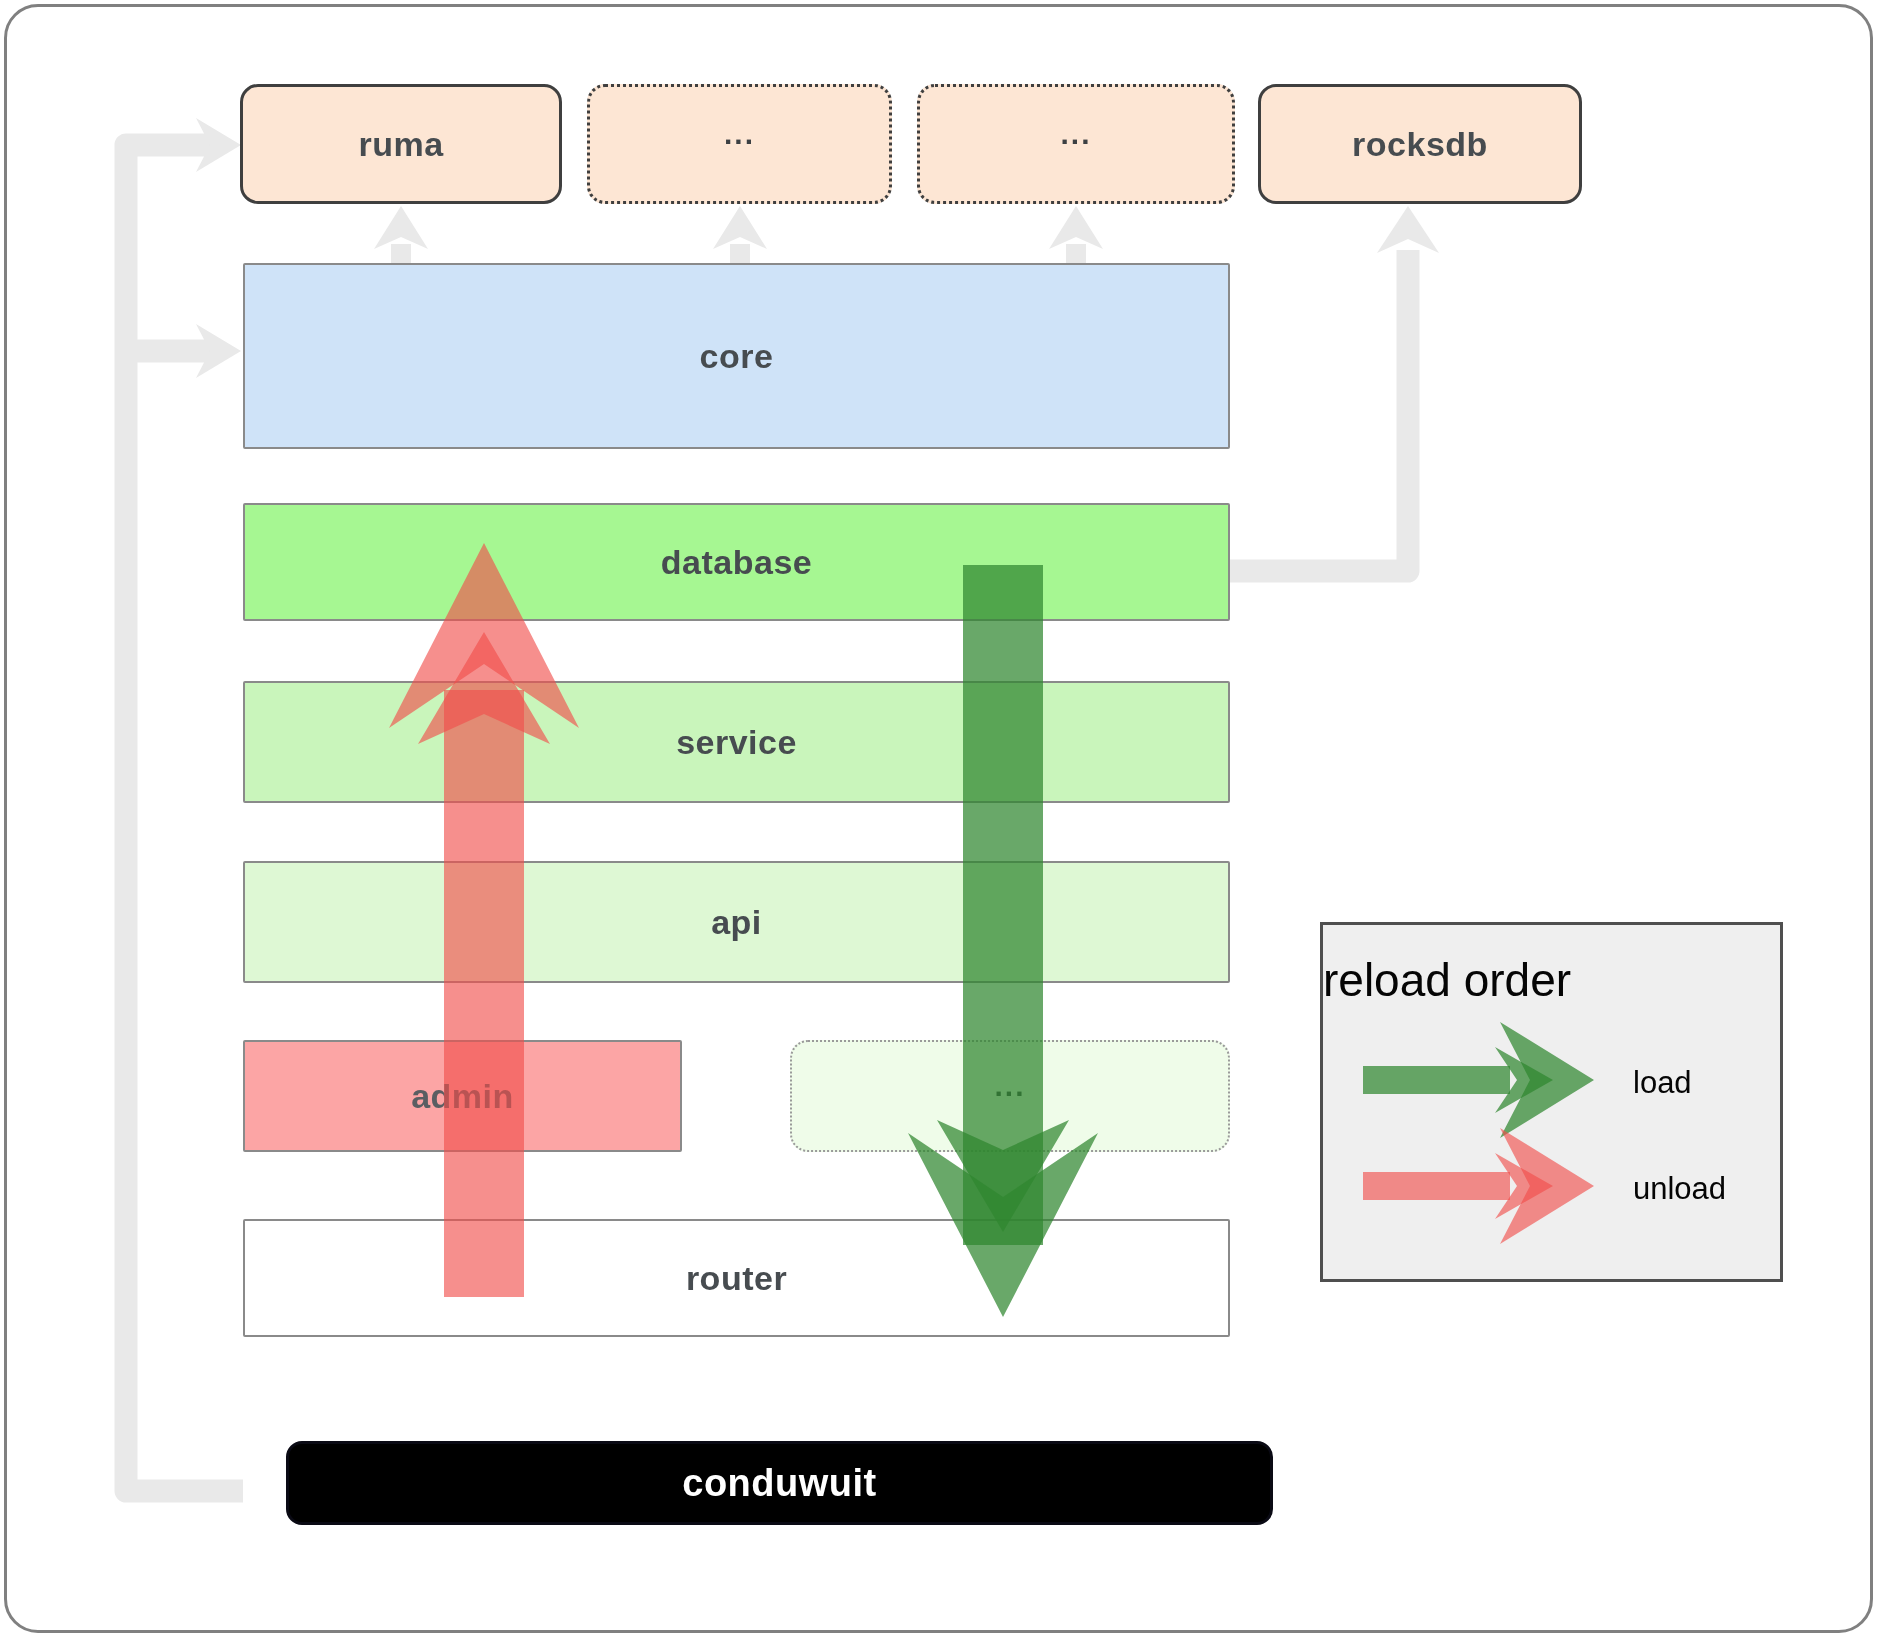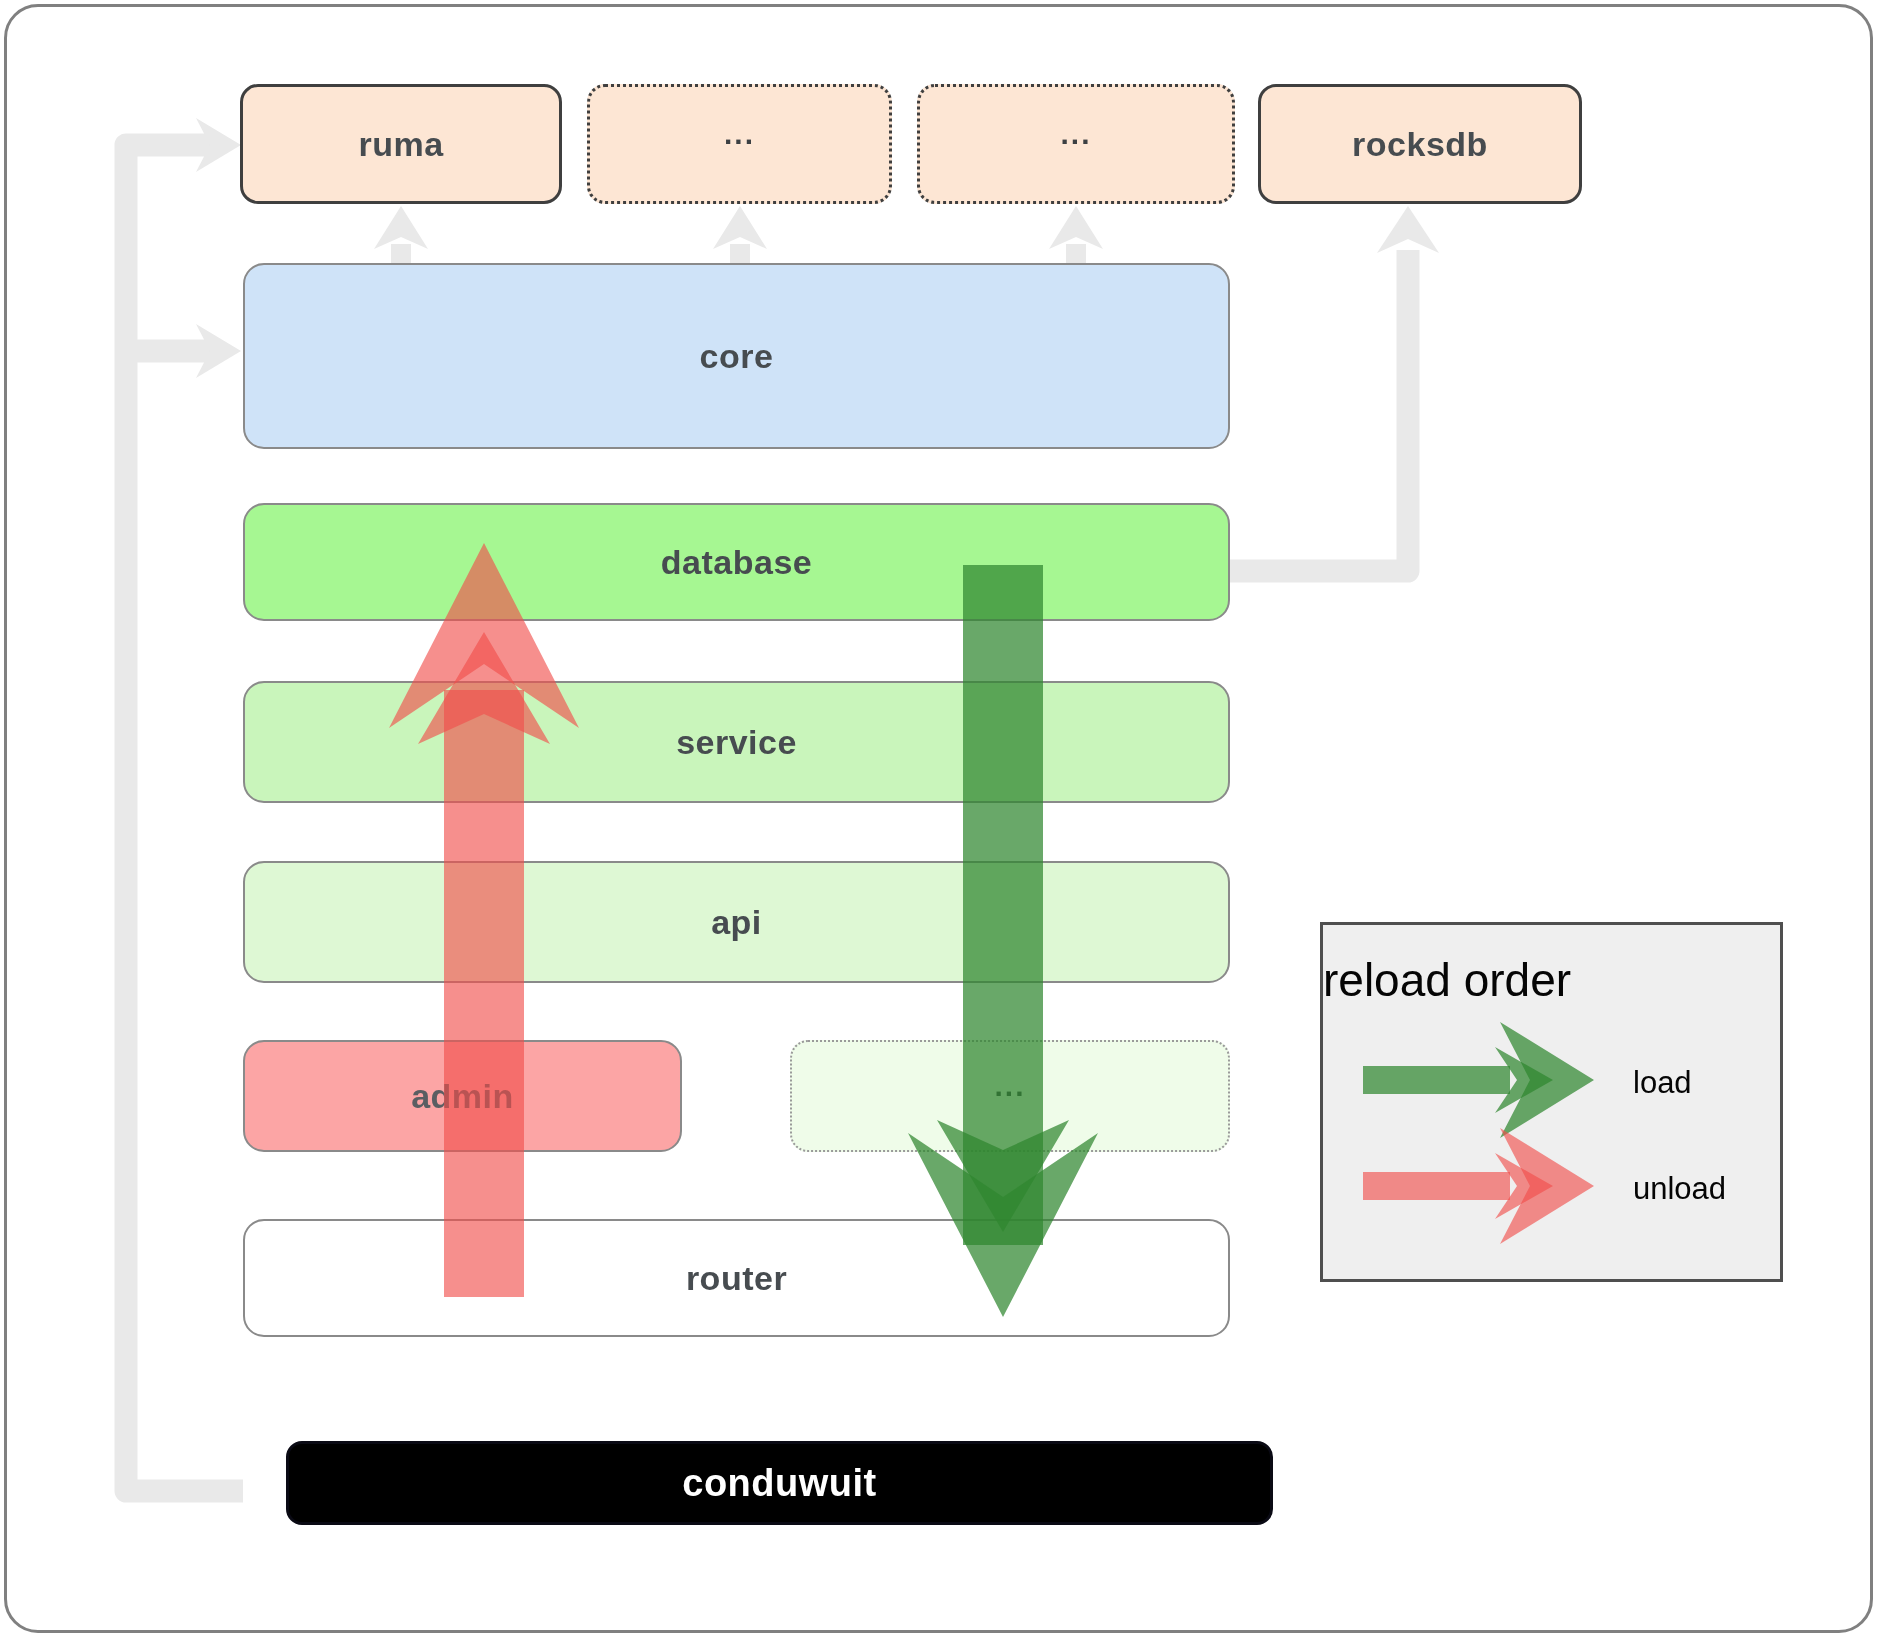--- a/index.html
+++ b/index.html
@@ -13,21 +13,21 @@
   #flow-layer{z-index:4;}
   .box{position:absolute;box-sizing:border-box;display:flex;align-items:center;justify-content:center;
        font-size:34px;font-weight:700;color:#474c50;letter-spacing:.5px;}
   .crate{background:#fde6d4;border:3px solid #3f3f3f;border-radius:18px;}
   .crate.dotted{border:3px dotted #3f3f3f;}
   .dots span{display:inline-block;transform:translateY(-0.33em);font-size:30px;letter-spacing:2px;color:#3c4043;}
   .b-ruma{left:240px;top:84px;width:322px;height:120px;}
   .b-e1{left:587px;top:84px;width:305px;height:120px;}
   .b-e2{left:917px;top:84px;width:318px;height:120px;}
   .b-rocksdb{left:1258px;top:84px;width:324px;height:120px;}
-  .stackbox{border:2px solid #8a8a8a;border-radius:21px;}
+  .stackbox{border:2px solid #8a8a8a;border-radius:2px;}
   .b-core{left:243px;top:263px;width:987px;height:186px;background:#cfe3f8;}
   .b-database{left:243px;top:503px;width:987px;height:118px;background:#a6f792;}
   .b-service{left:243px;top:681px;width:987px;height:122px;background:#c9f5bb;}
   .b-api{left:243px;top:861px;width:987px;height:122px;background:#def8d4;}
   .b-admin{left:243px;top:1040px;width:439px;height:112px;background:#fca5a5;color:#5a5e62;}
   .b-e3{left:790px;top:1040px;width:440px;height:112px;background:#effce9;border:2px dotted #9a9a9a;border-radius:18px;}
   .b-router{left:243px;top:1219px;width:987px;height:118px;background:#ffffff;}
   .b-conduwuit{left:243px;top:1441px;width:987px;height:84px;background:#000000;
                border:3px solid #0a0a14;border-radius:16px;color:#ffffff;font-size:38px;margin-left:43px;}
   #legend{position:absolute;left:1320px;top:922px;width:463px;height:360px;z-index:3;

